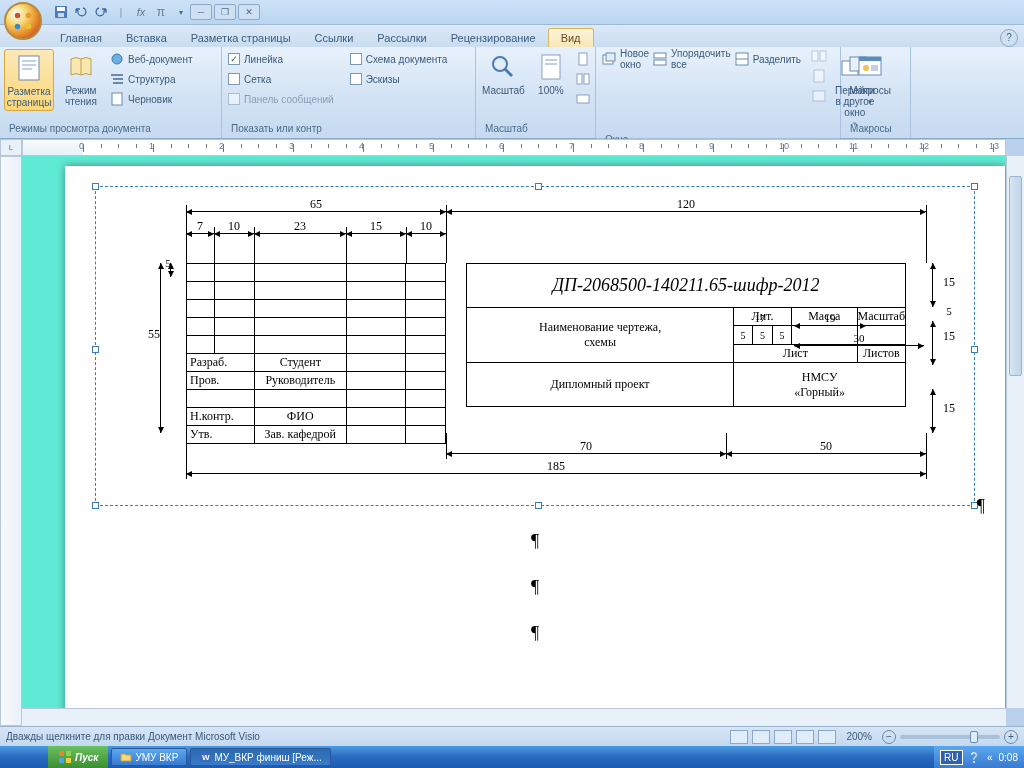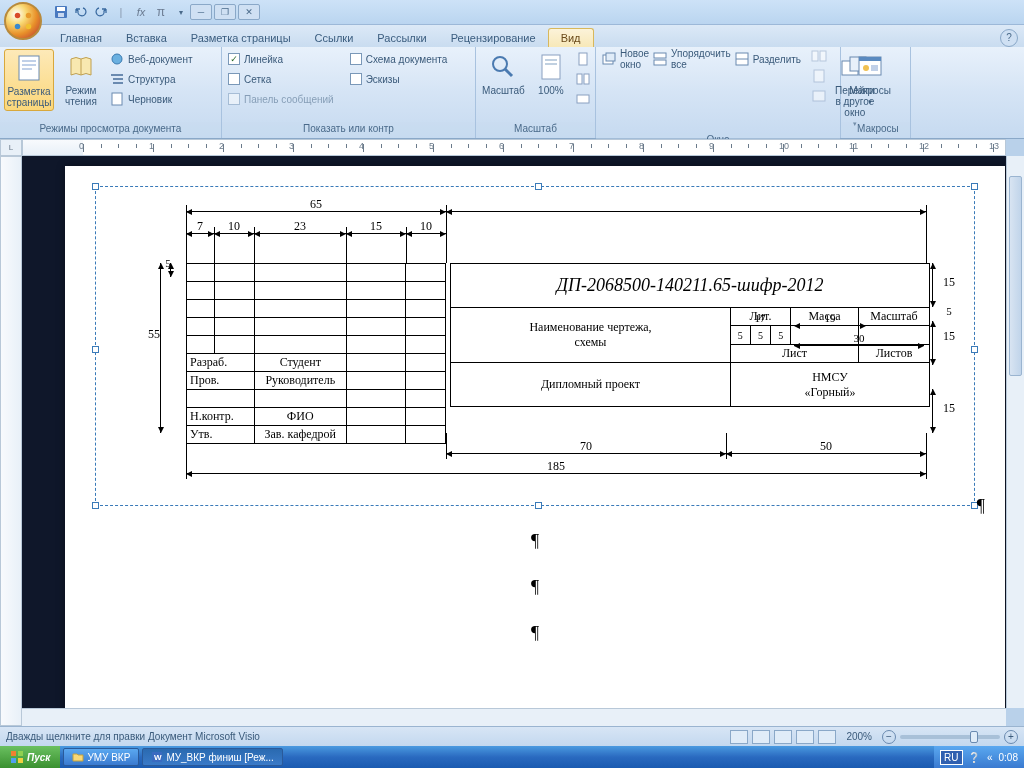--- a/index.html
+++ b/index.html
@@ -12,32 +12,32 @@
 .title-text{flex:1;text-align:center;color:#4a6a8a;font-size:12px;}
 .winctrl{display:flex;gap:2px;}
 .winctrl span{width:22px;height:16px;background:#cfe0f3;border:1px solid #8aa8c8;border-radius:2px;display:flex;align-items:center;justify-content:center;font-size:9px;color:#4a6a8a;}
 .tabbar{height:22px;background:linear-gradient(#dce9f7,#c9dcf0);display:flex;padding-left:48px;align-items:flex-end;}
 .tab{padding:3px 12px 3px 12px;color:#3b5d7f;cursor:pointer;border-radius:3px 3px 0 0;font-size:11px;}
 .tab.active{background:linear-gradient(#fcf3d9,#f7e8b8);border:1px solid #d8b85c;border-bottom:none;color:#6a4a1a;}
 .help-btn{margin-left:auto;width:18px;height:18px;border-radius:50%;background:#cfe0f3;border:1px solid #8aa8c8;margin-right:6px;color:#4a6a8a;text-align:center;font-size:10px;line-height:16px;}
 .ribbon{height:92px;background:linear-gradient(#e8f1fb,#d5e4f5 50%,#c6daf0);display:flex;border-bottom:1px solid #8aa8c8;}
 .rgroup{border-right:1px solid #a8c2df;display:flex;flex-direction:column;padding:2px 4px 0 4px;}
 .rgroup-body{flex:1;display:flex;align-items:flex-start;gap:2px;}
-.rgroup-label{text-align:center;font-size:10px;color:#4a6a8a;padding:1px 16px;background:rgba(200,220,240,.4);margin:3px -4px;}
+.rgroup-label{font-size:10px;color:#4a6a8a;padding:1px 9px;background:rgba(200,220,240,.4);margin:3px -4px;}
 .bigbtn{display:flex;flex-direction:column;align-items:center;width:50px;padding:2px;text-align:center;font-size:10px;color:#3a5a7a;gap:2px;border-radius:3px;}
 .bigbtn.orange{background:linear-gradient(#fde9b8,#fbd77a);border:1px solid #d8a83c;}
 .iconbox{width:32px;height:32px;display:flex;align-items:center;justify-content:center;}
 .smallrow{display:flex;align-items:center;gap:4px;font-size:10px;color:#3a5a7a;padding:1px 2px;height:20px;}
 .smallrow .ic{width:14px;height:14px;display:flex;align-items:center;justify-content:center;}
 .chk{width:12px;height:12px;border:1px solid #7a98b8;background:#fff;display:flex;align-items:center;justify-content:center;font-size:9px;color:#2a6a2a;}
 .ruler-corner{position:absolute;top:139px;left:0;width:22px;height:17px;background:#e8f0f8;border:1px solid #b8c8d8;z-index:5;font-size:8px;text-align:center;line-height:15px;color:#6a7a8a;}
 .hruler{position:absolute;top:139px;left:22px;right:18px;height:17px;background:linear-gradient(#f8fafd,#e8f0f8);border:1px solid #b8c8d8;z-index:5;overflow:hidden;}
 .hruler-inner{position:absolute;left:60px;right:0;height:100%;background:#fff;}
 .vruler{position:absolute;top:156px;left:0;width:22px;bottom:42px;background:linear-gradient(90deg,#f8fafd,#e8f0f8);border:1px solid #b8c8d8;z-index:5;}
-.docarea{position:absolute;top:156px;left:22px;right:18px;bottom:42px;background:#0f172a;overflow:auto;padding-left:42px;}
+.docarea{position:absolute;top:156px;left:22px;right:18px;bottom:42px;background:#5eead4;overflow:auto;padding-left:42px;}
 .page{background:#fff;width:940px;margin:10px auto 40px auto;min-height:700px;box-shadow:0 0 8px rgba(0,0,0,.4);padding:20px 30px;position:relative;}
 .sel-frame{border:1px dashed #3a7ab8;position:relative;padding:10px 10px 20px 10px;}
 .sel-handle{width:7px;height:7px;background:#fff;border:1px solid #3a7ab8;position:absolute;}
 .drawing{font-family:"Times New Roman",serif;font-size:13px;color:#000;position:relative;}
 .dim{position:absolute;font-size:12px;text-align:center;}
 .dimline{border-top:1px solid #000;position:absolute;}
 .dimline::before,.dimline::after{content:"";position:absolute;top:-3px;width:0;height:0;border-top:3px solid transparent;border-bottom:3px solid transparent;}
 .dimline::before{left:0;border-right:6px solid #000;}
 .dimline::after{right:0;border-left:6px solid #000;}
 .dimlinev{border-left:1px solid #000;position:absolute;}
@@ -48,21 +48,21 @@
 .tb td{border:1px solid #000;padding:0;text-align:center;vertical-align:middle;font-size:12px;height:18px;}
 .pilcrow{font-family:"Times New Roman";font-size:18px;color:#000;text-align:center;display:block;margin-top:25px;}
 .vscroll{position:absolute;top:156px;right:0;width:18px;bottom:60px;background:#e8f0f8;border-left:1px solid #b8c8d8;}
 .vscroll .thumb{position:absolute;left:2px;right:2px;top:20px;height:200px;background:linear-gradient(90deg,#d8e4f2,#c0d4ea);border:1px solid #9ab4d0;border-radius:2px;}
 .hscroll{position:absolute;bottom:42px;left:22px;right:18px;height:18px;background:#e8f0f8;border-top:1px solid #b8c8d8;}
 .statusbar{position:absolute;bottom:22px;left:0;right:0;height:20px;background:linear-gradient(#d7e5f5,#c3d8ef);border-top:1px solid #9ab4d0;display:flex;align-items:center;padding:0 6px;font-size:10px;color:#3a5a7a;}
 .status-right{margin-left:auto;display:flex;align-items:center;gap:4px;}
 .viewbtn{width:18px;height:14px;border:1px solid #8aa8c8;background:#e0ecf8;}
 .zoom-slider{width:100px;height:4px;background:#a8c0d8;position:relative;border-radius:2px;}
 .zoom-slider .zthumb{width:8px;height:12px;background:#e0ecf8;border:1px solid #6a8ab0;position:absolute;top:-4px;left:70px;border-radius:2px;}
-.taskbar{position:absolute;bottom:0;left:0;right:0;height:22px;background:linear-gradient(#4a9ae0,#2a6ac0 50%,#1a5ab0);display:flex;align-items:center;font-size:10px;color:#fff;}
+.taskbar{position:absolute;bottom:0;left:0;right:0;height:22px;background:linear-gradient(#4a9ae0,#2a6ac0 50%,#1a5ab0);display:flex;align-items:center;font-size:10px;color:#fff;padding-left:48px;}
 .start-btn{background:linear-gradient(#6ac060,#3a9030);padding:2px 10px;height:100%;display:flex;align-items:center;gap:3px;font-style:italic;font-weight:bold;}
 .task-item{background:linear-gradient(#5aa8f0,#3a7ad0);border:1px solid #2a5a9a;padding:2px 8px;margin-left:3px;height:18px;display:flex;align-items:center;gap:3px;border-radius:2px;max-width:160px;overflow:hidden;white-space:nowrap;}
 .task-item.active{background:linear-gradient(#2a6ab0,#3a7ac8);}
 .tray{margin-left:auto;display:flex;align-items:center;gap:6px;padding:0 6px;background:linear-gradient(#5aa8f0,#3a7ad0);height:100%;}
 .tick{position:absolute;top:4px;width:1px;height:4px;background:#6a7a8a;}
 .ticklbl{position:absolute;top:1px;font-size:9px;color:#6a7a8a;}
 .extv{position:absolute;width:1px;background:#000;}
 </style>
 </head>
 <body>
@@ -399,20 +399,21 @@
       <div class="sel-handle" style="top:50%;left:-4px"></div>
         <div class="sel-handle" style="top:50%;right:-4px"></div>
       <div class="sel-handle" style="bottom:-4px;left:-4px"></div>
         <div class="sel-handle" style="bottom:-4px;left:50%"></div>
         <div class="sel-handle" style="bottom:-4px;right:-4px"></div>
 
       <div class="drawing" style="height:300px">
 
         <div class="dim" style="top:0;left:80px;width:260px">65</div>
         <div class="dimline" style="top:14px;left:80px;width:260px"></div>
+        <div class="dim" style="top:0;left:340px;width:480px">120</div>
         <div class="dimline" style="top:14px;left:340px;width:480px"></div>
         <div class="extv" style="left:80px;top:8px;height:58px"></div>
         <div class="extv" style="left:340px;top:8px;height:58px"></div>
         <div class="extv" style="left:820px;top:8px;height:58px"></div>
 
         <div class="dim" style="top:22px;left:80px;width:28px">7</div>
           <div class="dimline" style="top:36px;left:80px;width:28px"></div>
         <div class="dim" style="top:22px;left:108px;width:40px">10</div>
           <div class="dimline" style="top:36px;left:108px;width:40px"></div>
         <div class="dim" style="top:22px;left:148px;width:92px">23</div>
@@ -494,21 +495,21 @@
               </tr>
           <tr>
                 <td colspan="2" style="text-align:left;padding-left:3px">Утв.</td>
                 <td>Зав. кафедрой</td>
                 <td></td>
                 <td></td>
               </tr>
         </tbody>
           </table>
 
-        <table class="tb" style="position:absolute;top:66px;left:344px;width:480px">
+        <table class="tb" style="position:absolute;top:66px;left:360px;width:440px">
           <tbody>
               <tr>
                 <td colspan="5" style="height:44px;font-size:18px;font-style:italic">ДП-2068500-140211.65-шифр-2012</td>
               </tr>
           <tr>
             <td rowspan="3" style="width:280px">
               <div>Наименование чертежа,</div>
                   <div>схемы</div>
             </td>
             <td style="width:60px">Лит.</td>

